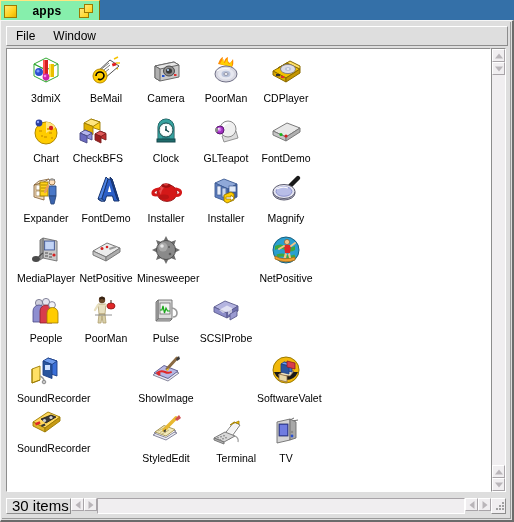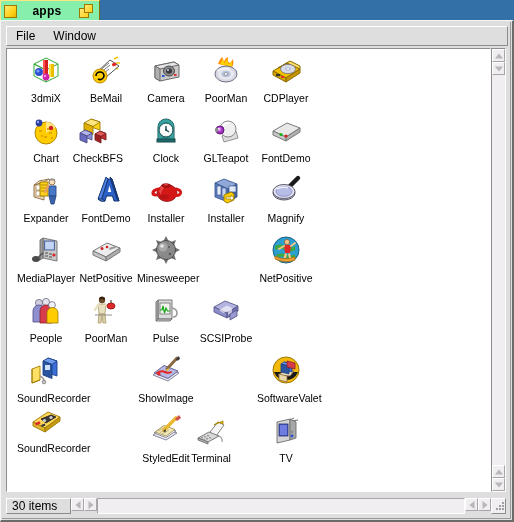--- a/index.html
+++ b/index.html
@@ -206,21 +206,21 @@
     align-items: stretch;
   }
   .status-count {
     width: 65px;
     background: #dedede;
     border-top: 1px solid #ffffff;
     border-left: 1px solid #ffffff;
     border-right: 1px solid #8d8d8d;
     border-bottom: 1px solid #8d8d8d;
     box-sizing: border-box;
-    font-size: 12px;
+    font-size: 15px;
     color: #000;
     line-height: 14px;
     padding-left: 5px;
     white-space: nowrap;
   }
   .hs-track {
     flex: 1 1 auto;
     background: #f0eef0;
     border-top: 1px solid #a8a4a8;
     border-left: 1px solid #a8a4a8;
@@ -626,21 +626,21 @@
     <g stroke="#b0a060" stroke-width=".7">
       <path d="M8 17 L16 13"></path>
                       <path d="M10 18.5 L18 14.5"></path>
                       <path d="M12 20 L19 16"></path>
     </g>
     <path d="M14 16 L26 4" stroke="#e8b830" stroke-width="3.6" stroke-linecap="round"></path>
     <path d="M25 5 L29 1 L31 4 L27 7 Z" fill="#d05050"></path>
     <path d="M13 17 L16 15 L15.5 18.5 Z" fill="#3a3a3a"></path>
   </svg>
                 </div><span class="icon-label">StyledEdit</span></div>
-              <div class="icon-cell" style="left: 174px; top: 365px;"><div class="icon-art">
+              <div class="icon-cell" style="left: 190px; top: 365px; text-align: right;"><div class="icon-art">
                   <svg width="32" height="32" viewBox="0 0 32 32">
     <path d="M12 22 L23 8 L29 11 L19 25 Z" fill="#ffffff" stroke="#6e6e6e" stroke-width=".9"></path>
     <path d="M13.5 21 L23 9 L27.5 11 L19 23 Z" fill="#f4f4f4"></path>
     <path d="M19 11 L28 7 L28 10 L23 8 Z" fill="#ffcc00" stroke="#9c7a00" stroke-width=".8"></path>
     <path d="M3 24 L14 18 L24 22 L13 28 Z" fill="#d8d8d8" stroke="#6e6e6e" stroke-width=".9"></path>
     <path d="M3 24 L3 26 L13 30 L13 28 Z" fill="#b4b4b4" stroke="#6e6e6e" stroke-width=".9"></path>
     <g fill="#9a9a9a">
       <rect x="6" y="23" width="2" height="1.4"></rect>
                       <rect x="9" y="22" width="2" height="1.4"></rect>
       <rect x="12" y="21" width="2" height="1.4"></rect>

